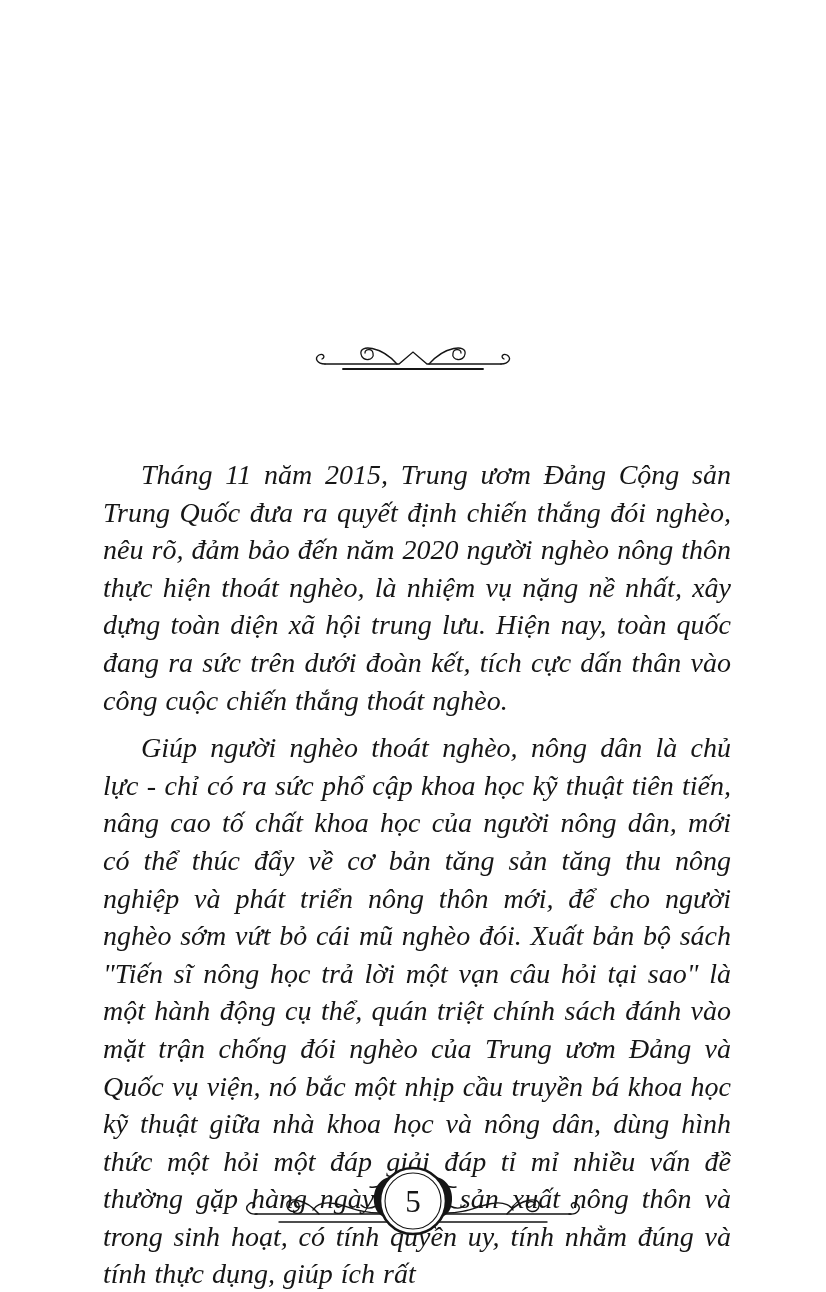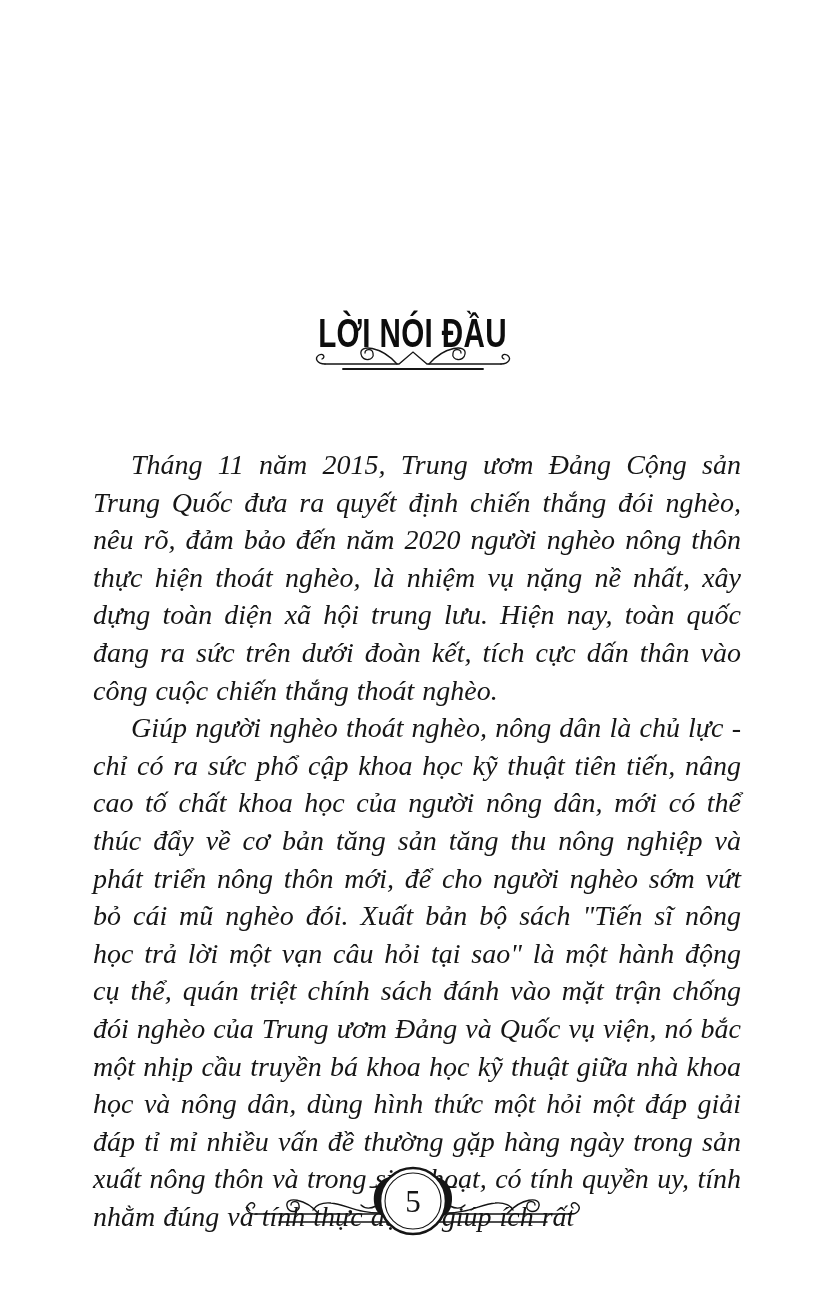--- a/index.html
+++ b/index.html
@@ -40,39 +40,36 @@
     position: absolute;
     left: 93px;
     top: 446px;
     width: 648px;
     color: #161616;
     font-style: italic;
     font-size: 28px;
     line-height: 37.6px;
     text-align: justify;
   }
-  .body-text p { margin: 0; text-indent: 38px; word-spacing: 1px; }
+  .body-text p { margin: 10px; text-indent: 38px; word-spacing: 1px; }
   .footer-ornament {
     position: absolute;
     top: 1157px;
     left: 50%;
     transform: translateX(-50%);
   }
   .footer-ornament text {
     font-family: "Liberation Serif", serif;
   }
 </style>
 </head>
 <body>
 
 <div class="page">
 
-  <div class="title-wrap">
-    <h1 class="title">LỜI NÓI ĐẦU</h1>
-  </div>
 
   <div class="header-flourish">
     <svg width="204" height="42" viewBox="0 0 204 42" aria-hidden="true">
       <g stroke="#151515" fill="none" stroke-width="1.3" stroke-linecap="round">
         <path d="M14,27 H88 L102,15 L116,27 H190"></path>
         <path d="M32,32 H172" stroke-width="1.9"></path>
         <path d="M14,27 C6,27 3,21 8,18 C12,16 15,20 11,22"></path>
         <path d="M190,27 C198,27 201,21 196,18 C192,16 189,20 193,22"></path>
         <path d="M86,27 C70,9 48,7 50,17 C51,25 64,24 62,16 C61,11 54,12 54,16"></path>
         <path d="M118,27 C134,9 156,7 154,17 C153,25 140,24 142,16 C143,11 150,12 150,16"></path>

